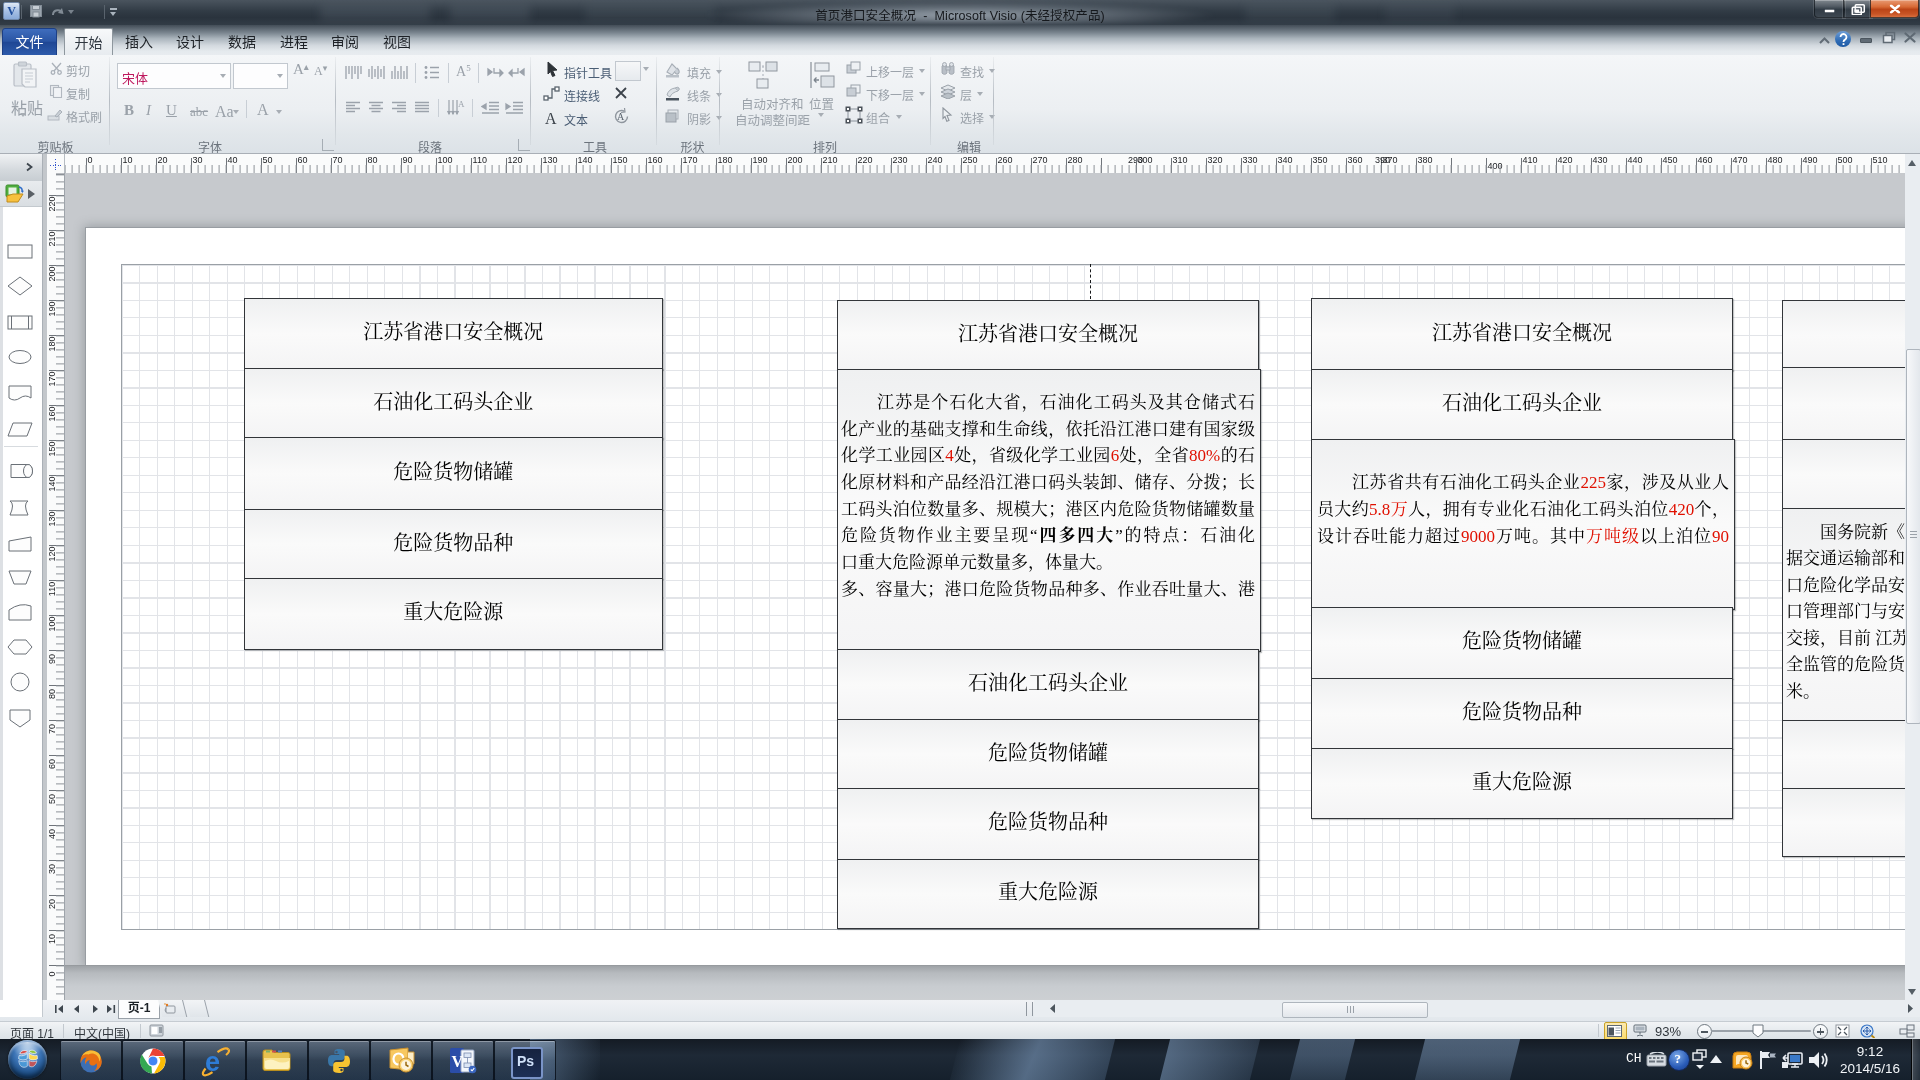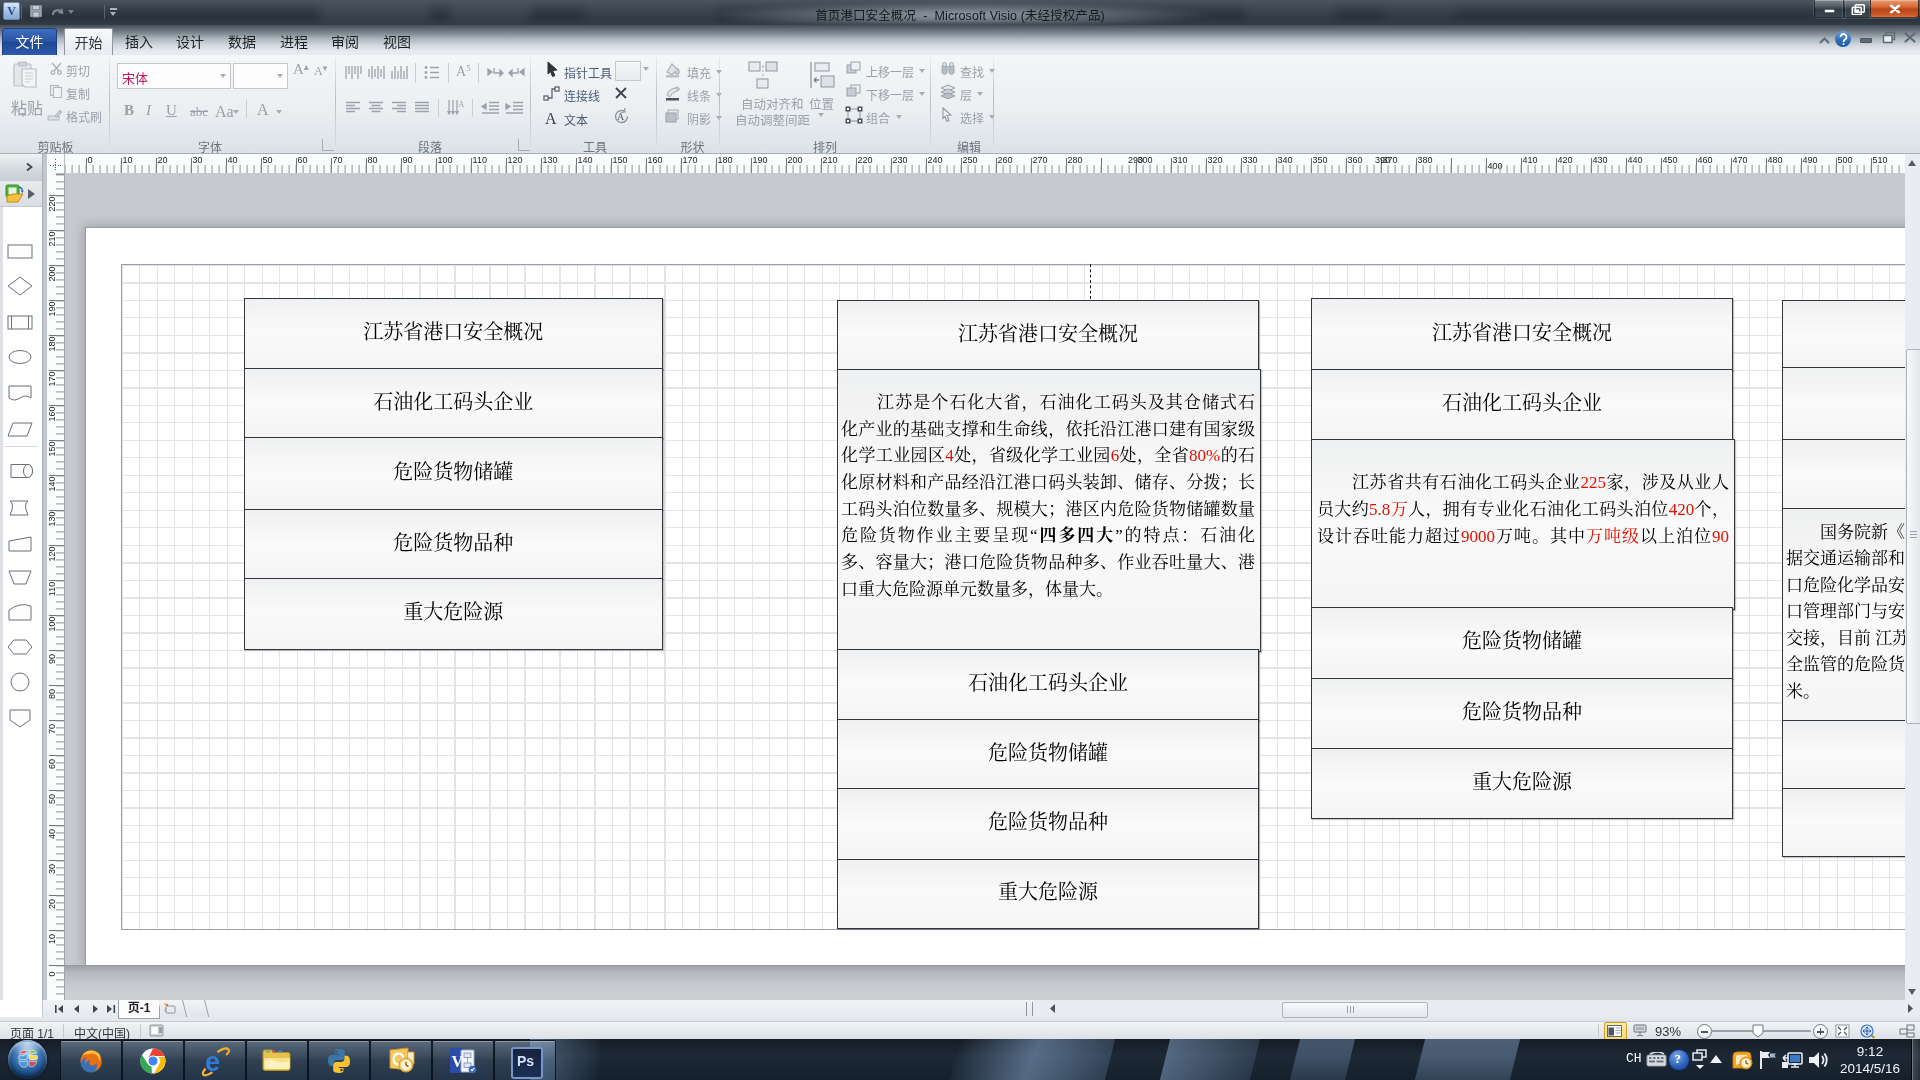--- a/index.html
+++ b/index.html
@@ -568,22 +568,22 @@
   <div class="vbox vtitle" style="left:773.0px;top:546.1px;width:422.0px;height:70.1px;font-size:20px">危险货物储罐</div>
   <div class="vbox vtitle" style="left:773.0px;top:614.8px;width:422.0px;height:72.2px;font-size:20px">危险货物品种</div>
   <div class="vbox vtitle" style="left:773.0px;top:685.6px;width:422.0px;height:70.6px;font-size:20px">重大危险源</div>
   <div class="vpara abs" style="left:777px;top:217px;width:414px">
       <div class="jl">　　江苏是个石化大省，石油化工码头及其仓储式石</div>
       <div class="jl">化产业的基础支撑和生命线，依托沿江港口建有国家级</div>
       <div class="jl">化学工业园区<span class="red">4</span>处，省级化学工业园<span class="red">6</span>处，全省<span class="red">80%</span>的石</div>
       <div class="jl">化原材料和产品经沿江港口码头装卸、储存、分拨；长</div>
       <div class="jl">工码头泊位数量多、规模大；港区内危险货物储罐数量</div>
       <div class="jl">危险货物作业主要呈现“<b>四多四大</b>”的特点：石油化</div>
+      <div class="jl" style="text-align-last:left">口重大危险源单元数量多，体量大。</div>
       <div class="jl">多、容量大；港口危险货物品种多、作业吞吐量大、港</div>
-      <div class="jl" style="text-align-last:left">口重大危险源单元数量多，体量大。</div>
     </div>
   <div class="vbox vtitle" style="left:1246.7px;top:125.2px;width:422.7px;height:72.4px;font-size:20px">江苏省港口安全概况</div>
   <div class="vbox vtitle" style="left:1246.7px;top:196.2px;width:422.7px;height:71.4px;font-size:20px">石油化工码头企业</div>
   <div class="vbox" style="left:1246.7px;top:266.2px;width:422.7px;height:169.0px"></div>
   <div class="vbox vtitle" style="left:1246.7px;top:433.8px;width:422.7px;height:72.4px;font-size:20px">危险货物储罐</div>
   <div class="vbox vtitle" style="left:1246.7px;top:504.8px;width:422.7px;height:71.4px;font-size:20px">危险货物品种</div>
   <div class="vbox vtitle" style="left:1246.7px;top:574.8px;width:422.7px;height:71.5px;font-size:20px">重大危险源</div>
   <div class="vpara abs" style="left:1252.9px;top:295.6px;width:412px">
       <div class="jl" style="height:27.3px;line-height:27.3px">　　江苏省共有石油化工码头企业<span class="red">225</span>家，涉及从业人</div>
       <div class="jl" style="height:27.3px;line-height:27.3px">员大约<span class="red">5.8万</span>人，拥有专业化石油化工码头泊位<span class="red">420</span>个，</div>

